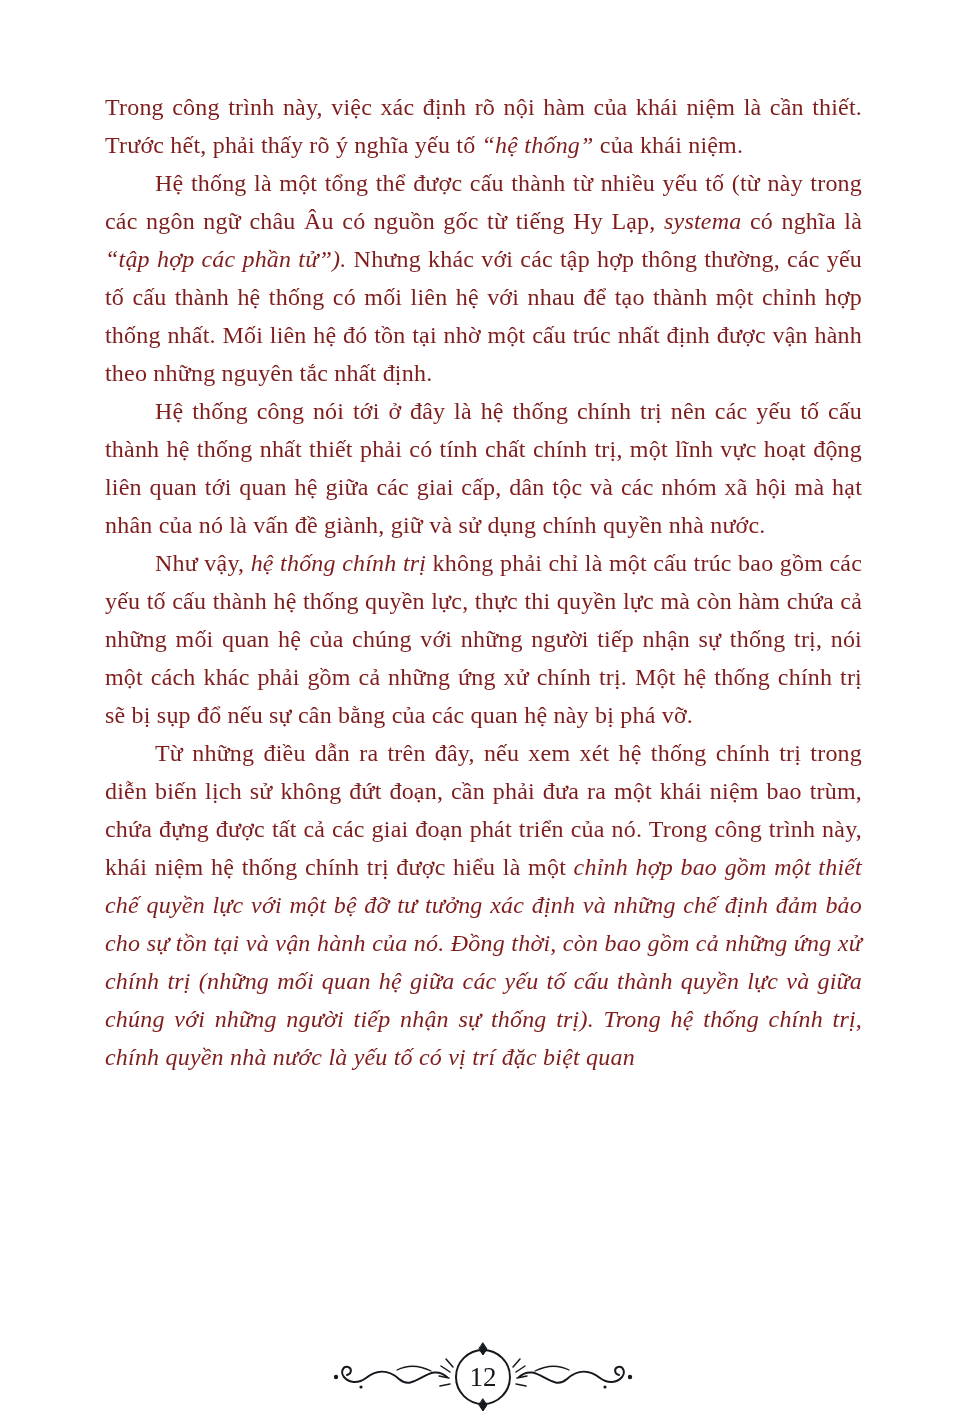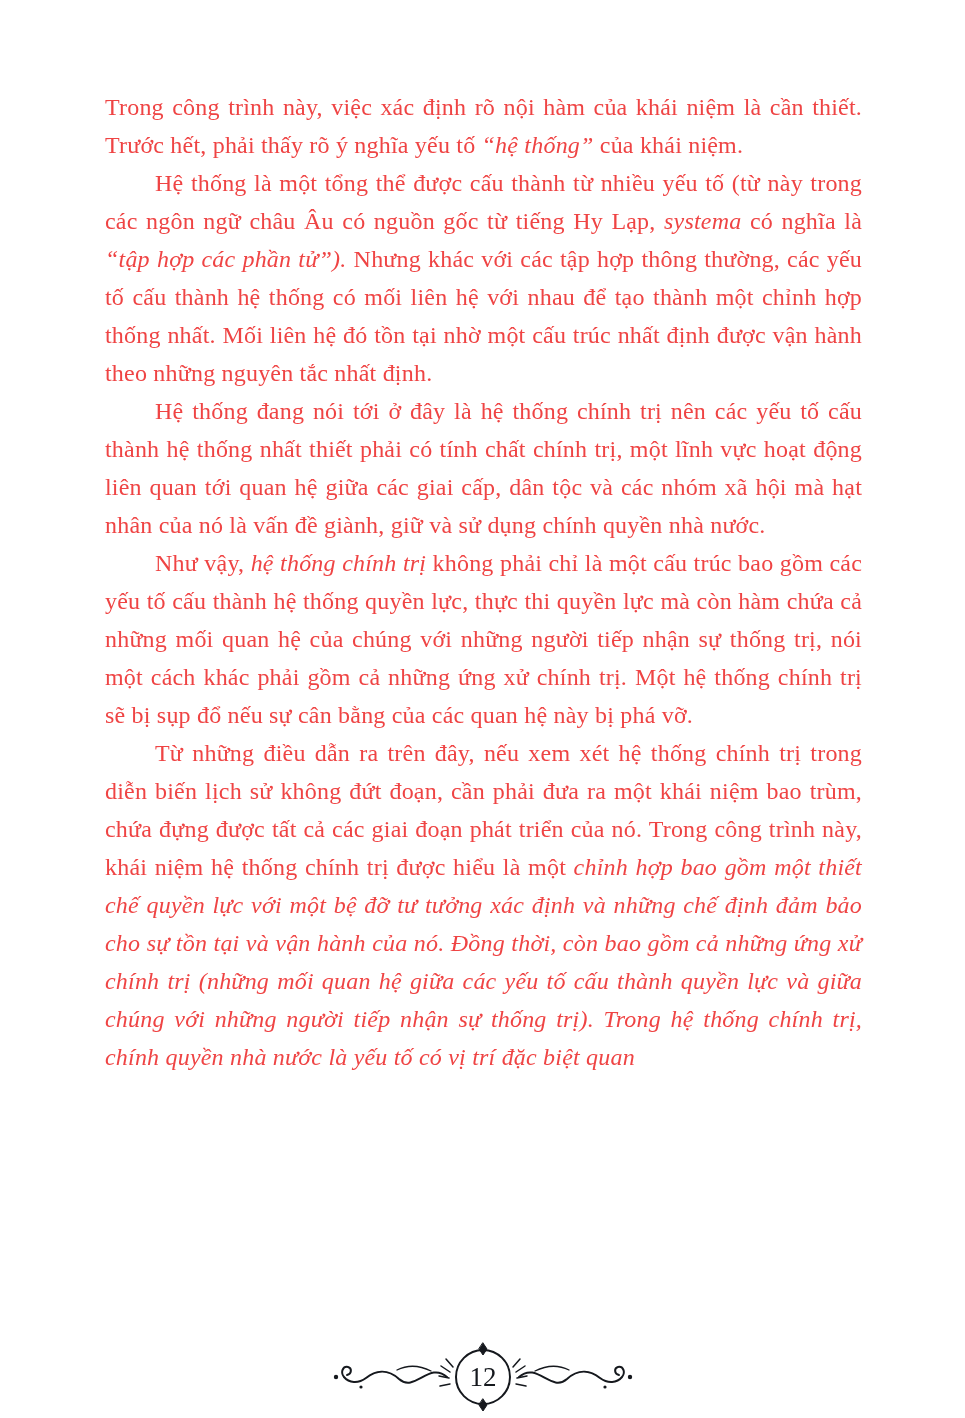--- a/index.html
+++ b/index.html
@@ -7,21 +7,21 @@
     padding: 0;
     background: #ffffff;
   }
   .page {
     position: relative;
     width: 965px;
     height: 1418px;
     background: #ffffff;
     overflow: hidden;
     font-family: "Liberation Serif", "DejaVu Serif", serif;
-    color: #ef4444;
+    color: #7f1d1d;
   }
   .page-body {
     position: absolute;
     left: 105px;
     top: 88px;
     width: 757px;
     text-align: justify;
     font-size: 24px;
     line-height: 38px;
     letter-spacing: 0.2px;
@@ -49,21 +49,21 @@
 </style>
 </head>
 <body>
 
 <div class="page">
 
   <div class="page-body">
 
   <p class="para"><span class="seg-normal">Trong công trình này, việc xác định rõ nội hàm của khái niệm là cần thiết. Trước hết, phải thấy rõ ý nghĩa yếu tố </span><span class="seg-italic">“hệ thống”</span><span class="seg-normal"> của khái niệm.</span></p>
       <p class="para indent"><span class="seg-normal">Hệ thống là một tổng thể được cấu thành từ nhiều yếu tố (từ này trong các ngôn ngữ châu Âu có nguồn gốc từ tiếng Hy Lạp, </span><span class="seg-italic">systema</span><span class="seg-normal"> có nghĩa là </span><span class="seg-italic">“tập hợp các phần tử”).</span><span class="seg-normal"> Nhưng khác với các tập hợp thông thường, các yếu tố cấu thành hệ thống có mối liên hệ với nhau để tạo thành một chỉnh hợp thống nhất. Mối liên hệ đó tồn tại nhờ một cấu trúc nhất định được vận hành theo những nguyên tắc nhất định.</span></p>
-      <p class="para indent"><span class="seg-normal">Hệ thống đang nói tới ở đây là hệ thống chính trị nên các yếu tố cấu thành hệ thống nhất thiết phải có tính chất chính trị, một lĩnh vực hoạt động liên quan tới quan hệ giữa các giai cấp, dân tộc và các nhóm xã hội mà hạt nhân của nó là vấn đề giành, giữ và sử dụng chính quyền nhà nước.</span></p>
+      <p class="para indent"><span class="seg-normal">Hệ thống công nói tới ở đây là hệ thống chính trị nên các yếu tố cấu thành hệ thống nhất thiết phải có tính chất chính trị, một lĩnh vực hoạt động liên quan tới quan hệ giữa các giai cấp, dân tộc và các nhóm xã hội mà hạt nhân của nó là vấn đề giành, giữ và sử dụng chính quyền nhà nước.</span></p>
       <p class="para indent"><span class="seg-normal">Như vậy, </span><span class="seg-italic">hệ thống chính trị</span><span class="seg-normal"> không phải chỉ là một cấu trúc bao gồm các yếu tố cấu thành hệ thống quyền lực, thực thi quyền lực mà còn hàm chứa cả những mối quan hệ của chúng với những người tiếp nhận sự thống trị, nói một cách khác phải gồm cả những ứng xử chính trị. Một hệ thống chính trị sẽ bị sụp đổ nếu sự cân bằng của các quan hệ này bị phá vỡ.</span></p>
       <p class="para indent"><span class="seg-normal">Từ những điều dẫn ra trên đây, nếu xem xét hệ thống chính trị trong diễn biến lịch sử không đứt đoạn, cần phải đưa ra một khái niệm bao trùm, chứa đựng được tất cả các giai đoạn phát triển của nó. Trong công trình này, khái niệm hệ thống chính trị được hiểu là một </span><span class="seg-italic">chỉnh hợp bao gồm một thiết chế quyền lực với một bệ đỡ tư tưởng xác định và những chế định đảm bảo cho sự tồn tại và vận hành của nó. Đồng thời, còn bao gồm cả những ứng xử chính trị (những mối quan hệ giữa các yếu tố cấu thành quyền lực và giữa chúng với những người tiếp nhận sự thống trị). Trong hệ thống chính trị, chính quyền nhà nước là yếu tố có vị trí đặc biệt quan</span></p>
     </div>
 
   <div class="page-footer">
     <svg class="ornament-svg" width="360" height="84" viewBox="0 0 360 84">
       <g stroke="#15181d" fill="none" stroke-width="2" stroke-linecap="round">
 
         <circle cx="180" cy="42" r="27"></circle>
 

